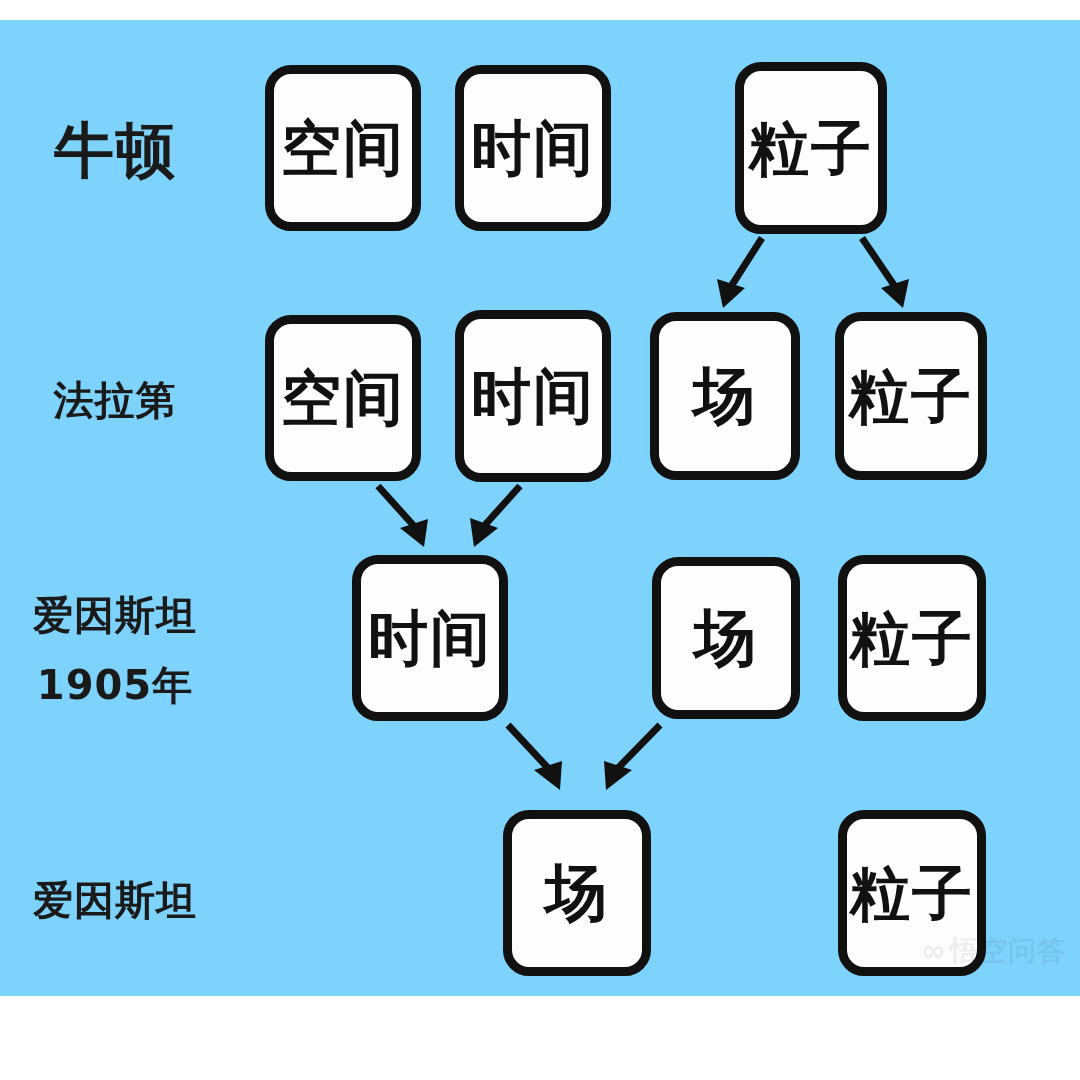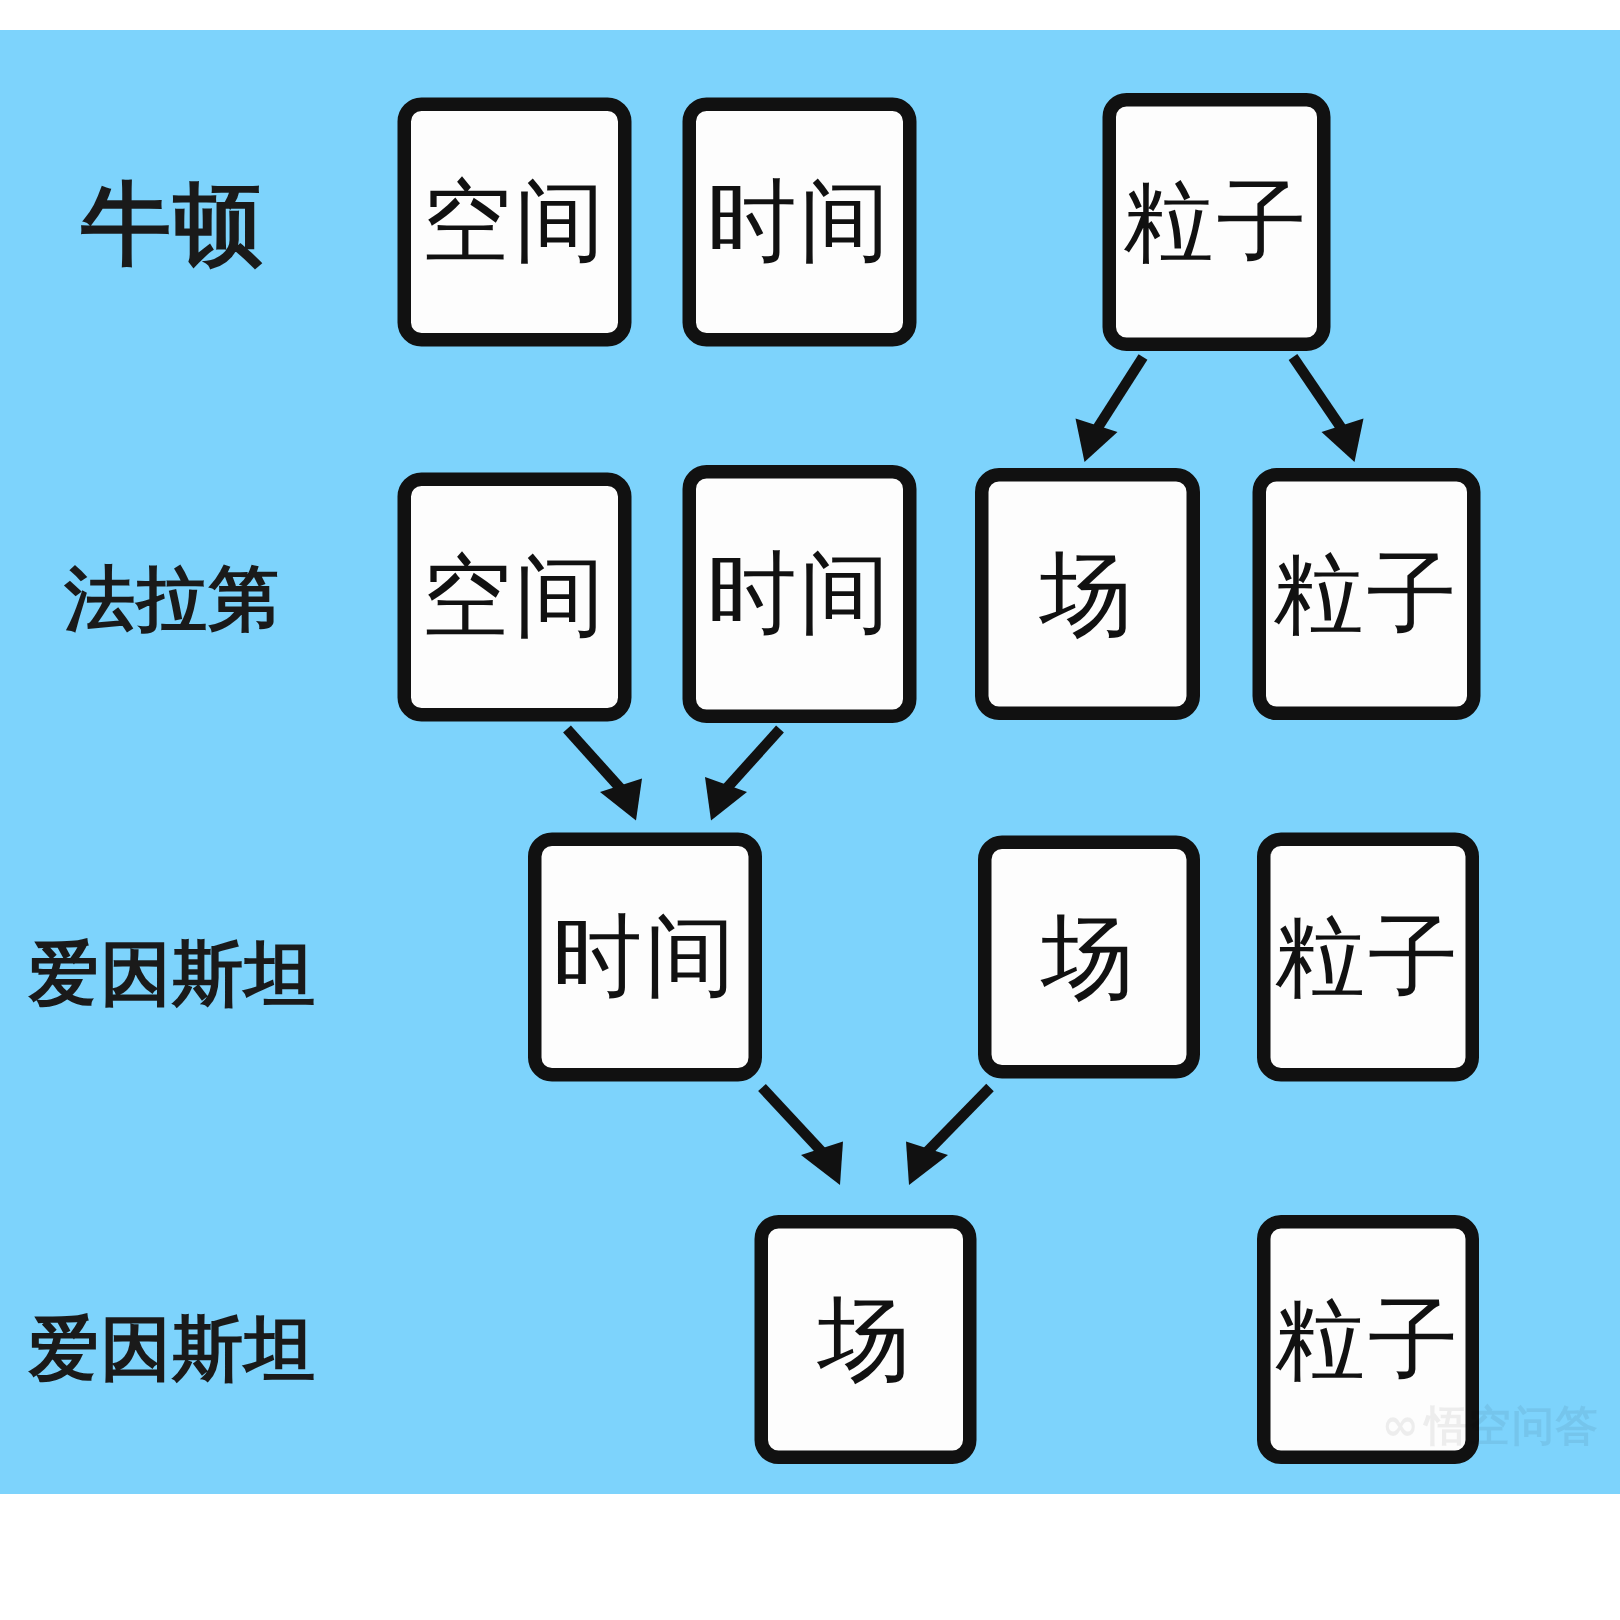--- a/index.html
+++ b/index.html
@@ -29,35 +29,35 @@
     left: 0px;
     color: #1a1a1a;
     font-weight: 700;
     line-height: 1.30;
     text-align: center;
     letter-spacing: 1px;
     white-space: nowrap;
   }
   .row-label .ln { display: block; }
   .label-big { font-size: 60px; }
-  .label-mid { font-size: 47px; gap: 18px; }
+  .label-mid { font-size: 40px; gap: 18px; }
 
   
   .node {
     position: absolute;
     box-sizing: border-box;
     background: #fdfdfd;
     border: 9px solid #111111;
-    border-radius: 16px;
+    border-radius: 26px;
     display: flex;
     align-items: center;
     justify-content: center;
     color: #111111;
     font-size: 62px;
-    font-weight: 400;
+    font-weight: 700;
     letter-spacing: 2px;
     line-height: 1;
     user-select: none;
   }
   .node.w2 { font-size: 60px; }
 
   
   #arrows {
     position: absolute;
     left: 0;
@@ -101,20 +101,21 @@
   <div class="row-label label-big" style="top:60px;height:140px;">
     <span class="ln">牛顿</span>
   </div>
 
   <div class="row-label label-mid" style="top:300px;height:160px;">
     <span class="ln">法拉第</span>
   </div>
 
   <div class="row-label label-mid" style="top:550px;height:160px;">
     <span class="ln">爱因斯坦</span>
+    <span class="ln">1905年</span>
   </div>
 
   <div class="row-label label-mid" style="top:800px;height:160px;">
     <span class="ln">爱因斯坦</span>
   </div>
 
   <div class="node w2" style="left:265px;top:45px;width:156px;height:166px;">空间</div>
   <div class="node w2" style="left:455px;top:45px;width:156px;height:166px;">时间</div>
   <div class="node w2" style="left:735px;top:42px;width:152px;height:172px;">粒子</div>
 

